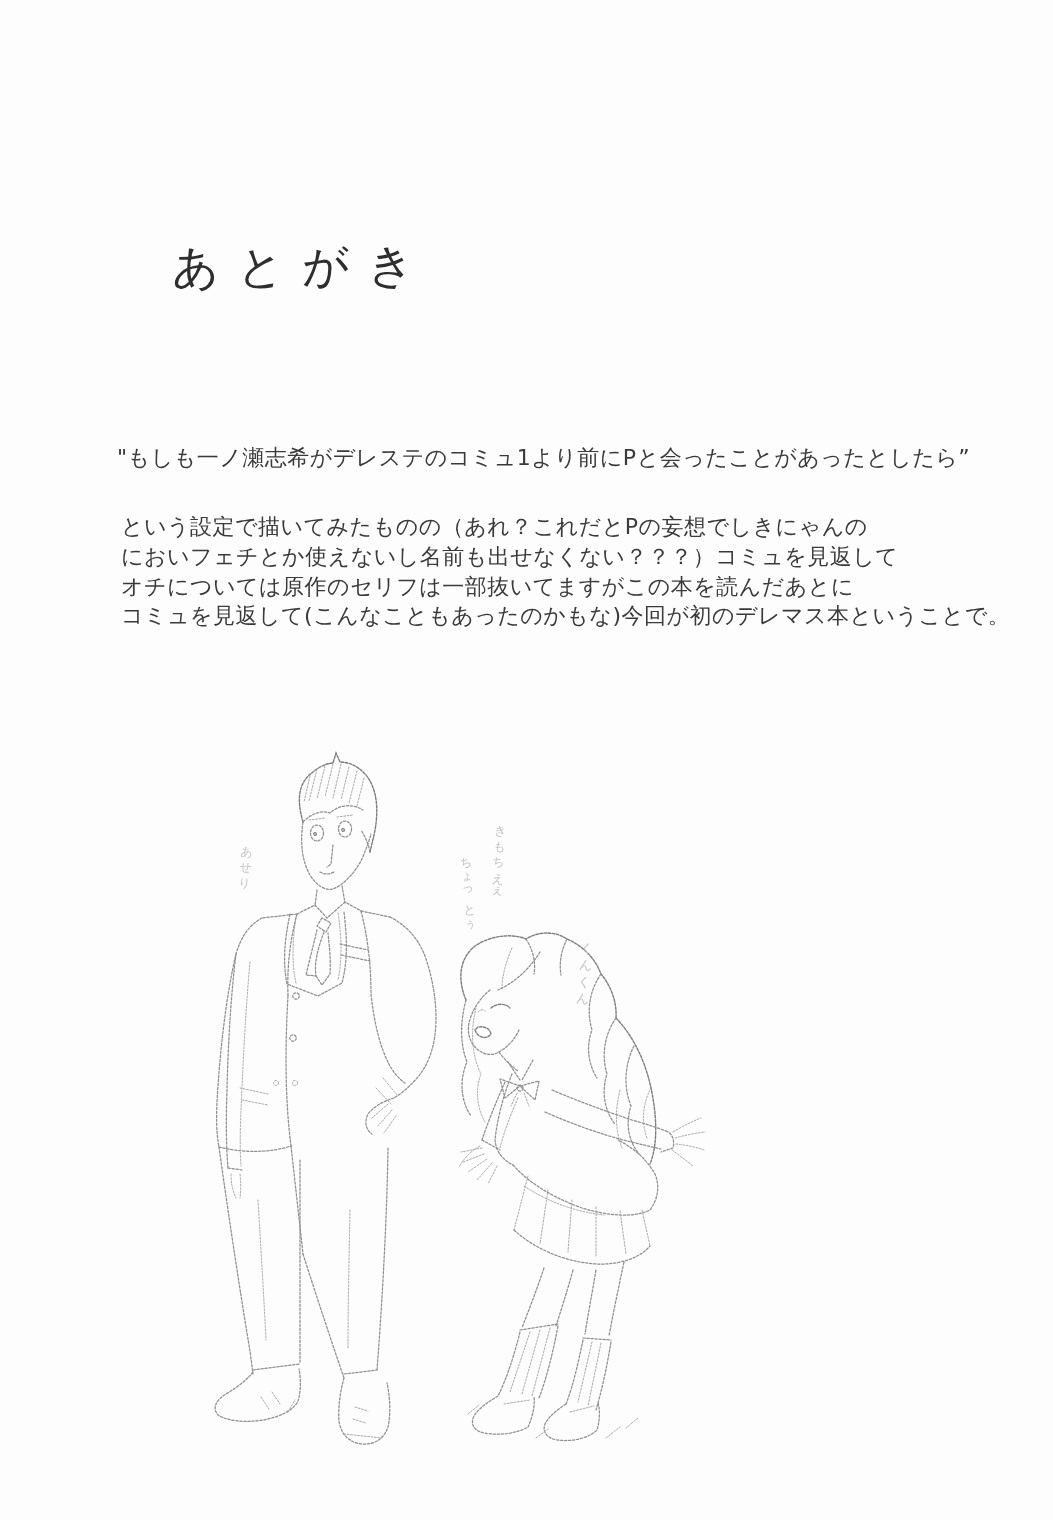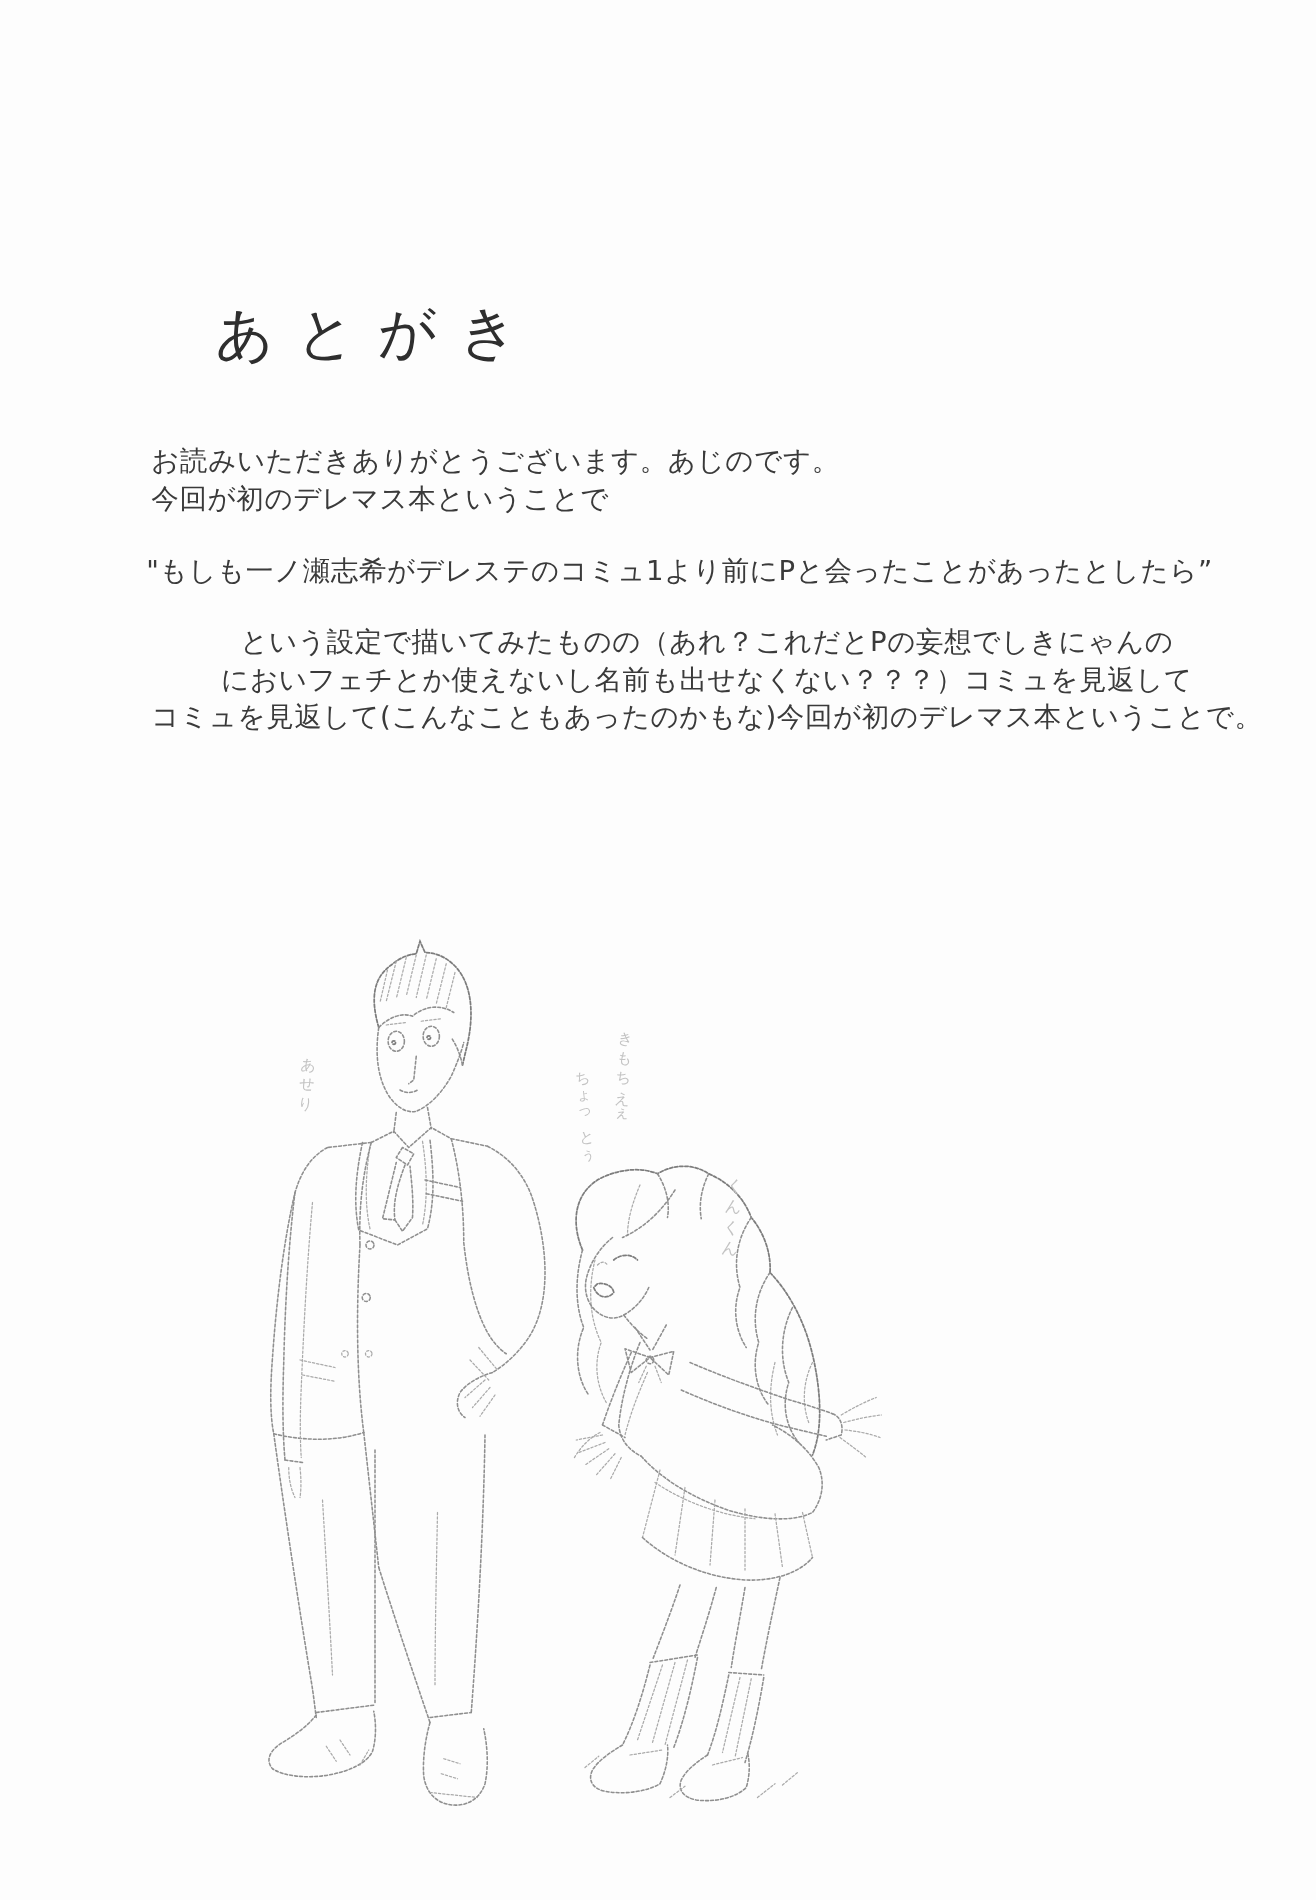--- a/index.html
+++ b/index.html
@@ -16,21 +16,21 @@
     font-weight:400;transform:rotate(-0.6deg);
     white-space:nowrap;
   }
   .bodytext{
     position:absolute;left:121px;
     font-size:22px;line-height:30px;color:#3a3a3a;
     white-space:nowrap;letter-spacing:0.5px;
   }
   .p1{top:355px;}
   .quote{top:443px;left:117px;}
-  .p2{top:500px;line-height:29.8px;text-align:center;}
+  .p2{top:512px;line-height:29.8px;}
   .sketch-wrap{position:absolute;left:0;top:0;width:1053px;height:1520px;}
   .note{
     position:absolute;
     writing-mode:vertical-rl;text-orientation:upright;
     font-size:12px;color:#c3c3c3;letter-spacing:2px;
     white-space:nowrap;
   }
   .note-man{left:237px;top:838px;transform:rotate(4deg);}
   .note-girl-a{left:490px;top:817px;transform:rotate(3deg);}
   .note-girl-b{left:459px;top:849px;transform:rotate(-4deg);}
@@ -39,30 +39,27 @@
   svg .pencil-light{fill:none;stroke:#aaaaaa;stroke-width:1;stroke-linecap:round;stroke-dasharray:1.8 1.6;}
   svg .pencil-dark{fill:none;stroke:#7d7d7d;stroke-width:1.4;stroke-linecap:round;stroke-dasharray:2.6 1.5;}
 </style>
 </head>
 <body>
 
 <div class="page">
 
   <div class="title">あとがき</div>
 
-  <div class="bodytext p1">
-    <div>お読みいただきありがとうございます。あじのです。</div>
-    <div>今回が初のデレマス本ということで</div>
-  </div>
 
   <div class="bodytext quote">"もしも一ノ瀬志希がデレステのコミュ1より前にPと会ったことがあったとしたら”</div>
 
   <div class="bodytext p2">
     <div>という設定で描いてみたものの（あれ？これだとPの妄想でしきにゃんの</div>
     <div>においフェチとか使えないし名前も出せなくない？？？）コミュを見返して</div>
+    <div>オチについては原作のセリフは一部抜いてますがこの本を読んだあとに</div>
     <div>コミュを見返して(こんなこともあったのかもな)今回が初のデレマス本ということで。</div>
   </div>
 
   <div class="sketch-wrap">
     <svg width="1053" height="1520" viewBox="0 0 1053 1520" role="img" aria-label="Pencil sketch: a man in a suit stands with one hand on his hip looking sideways while a long-haired girl in a school blazer and pleated skirt leans forward beside him with her arms swept back.">
 
       <g>
         <g>
 
           <path class="pencil-dark" d="M303,822 C296,798 299,782 313,772 C321,765 330,763 333,763 L336,753 L340,762 C353,762 366,771 372,785 C378,799 378,817 374,835 L370,852"></path>

